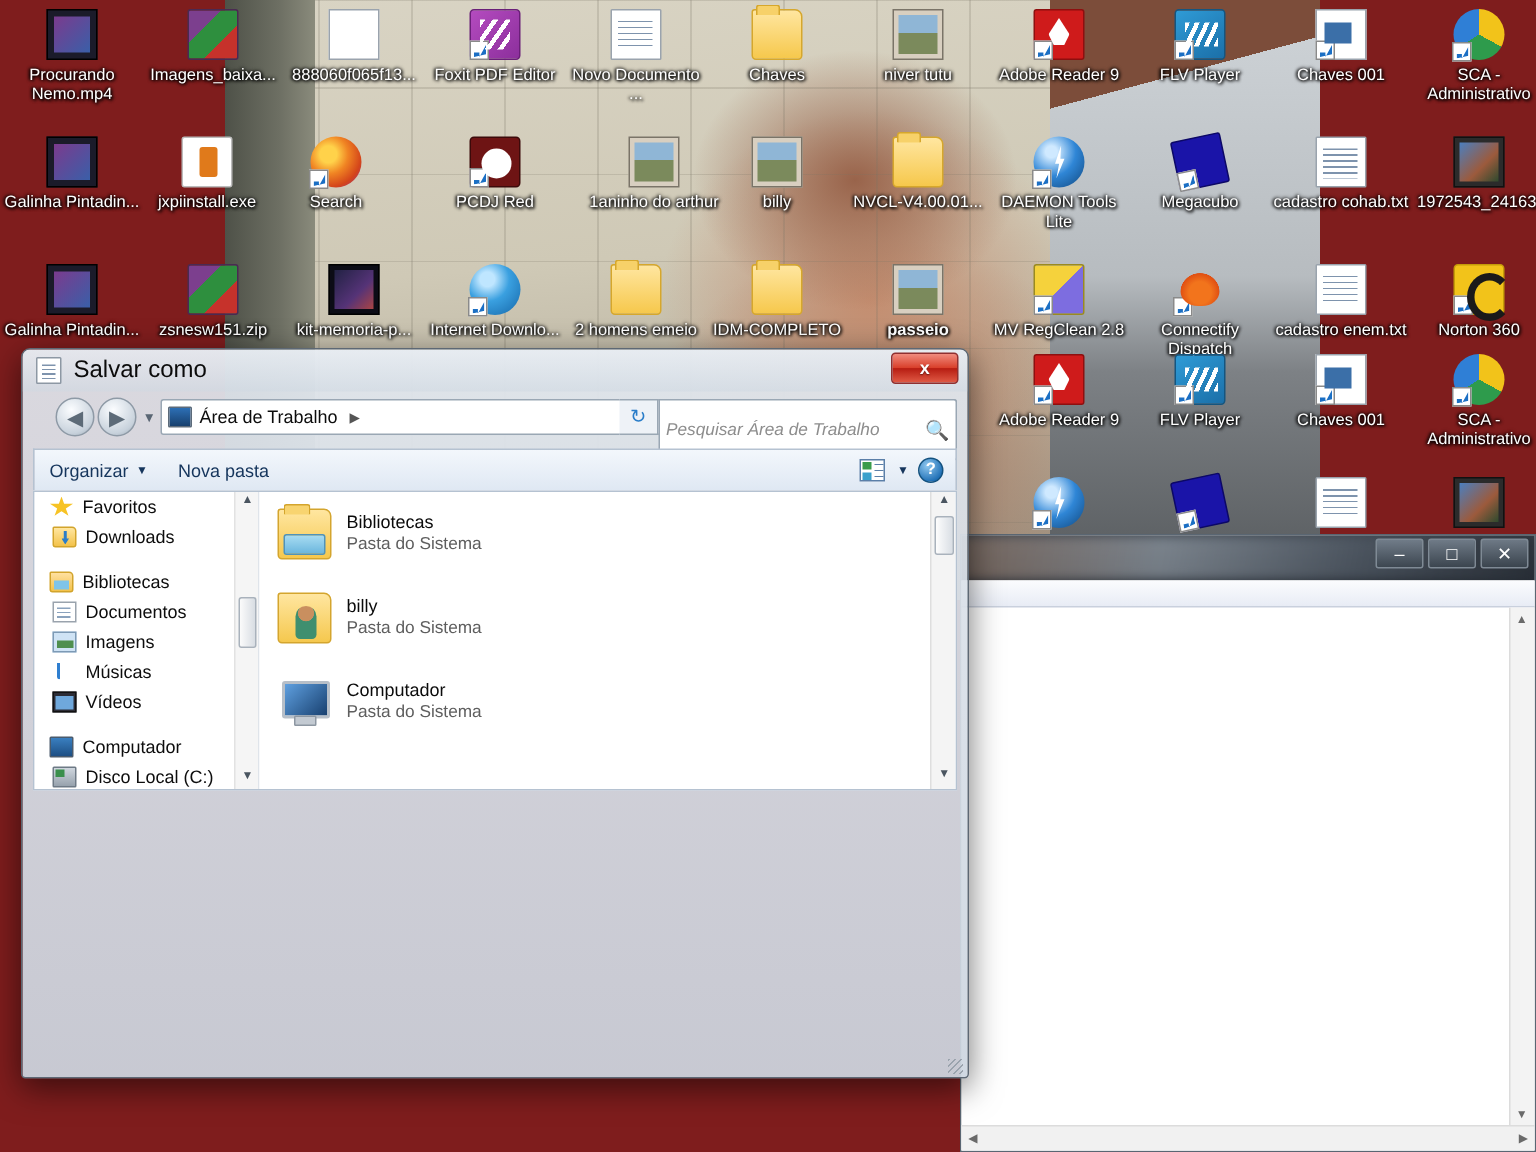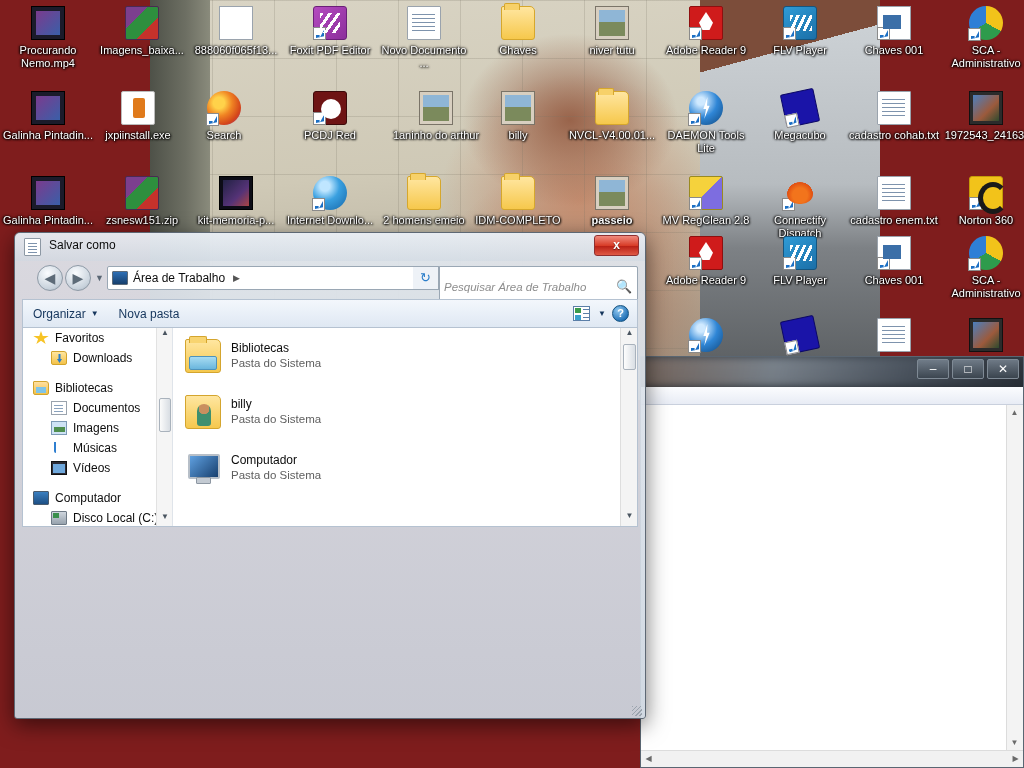--- a/index.html
+++ b/index.html
@@ -151,21 +151,21 @@
   }
   #dlg-title-icon {
     position:absolute; left:9px; top:5px; width:17px; height:18px;
     background:#fff; border:1px solid #8d98a4; border-radius:1px;
   }
   #dlg-title-icon::after {
     content:""; position:absolute; left:3px; top:4px; right:3px; height:10px;
     background: repeating-linear-gradient(to bottom,#7e93ad 0 1px, transparent 1px 3px);
   }
   #dlg-title-text {
-    position:absolute; left:34px; top:5px; font-size:12px; color:#0b0b0b;
+    position:absolute; left:34px; top:5px; font-size:16px; color:#0b0b0b;
   }
   #dlg-close {
     position:absolute; right:6px; top:2px; width:45px; height:21px;
     border:1px solid #8f3030; border-radius:3px;
     background: linear-gradient(to bottom,#f08b7e,#d83d28 50%,#b71d12 51%,#e05a45);
     color:#fff; font-size:12px; font-weight:bold; text-align:center; line-height:19px;
     text-shadow:0 1px 1px rgba(0,0,0,.5);
   }
 
   
@@ -231,21 +231,21 @@
   
   #panes {
     position:absolute; left:7px; right:7px; top:94px; height:200px;
     border:1px solid #b5c2d1; background:#fff; display:flex; overflow:hidden;
   }
   #navpane {
     width:150px; background:#fff; position:relative;
     border-right:1px solid #dfe4ea; overflow:hidden;
   }
   .navitem { display:flex; align-items:center; gap:6px; font-size:12px; color:#0d0d0d; height:20px; padding-left:10px; }
-  .navitem.lvl2 { padding-left:28px; }
+  .navitem.lvl2 { padding-left:12px; }
   .navspacer { height:10px; }
   .nav-ic { width:16px; height:14px; flex:0 0 auto; position:relative; }
   .nav-star { background:#f7c325; clip-path: polygon(50% 0,61% 35%,98% 35%,68% 57%,79% 92%,50% 70%,21% 92%,32% 57%,2% 35%,39% 35%); }
   .nav-dl { background:linear-gradient(to bottom,#ffe6a0,#f3c24a); border:1px solid #d2a42c; border-radius:1px 3px 2px 2px; }
   .nav-dl::after{content:"";position:absolute;left:5px;top:2px;width:5px;height:9px;background:#2a7dc9;clip-path:polygon(30% 0,70% 0,70% 55%,100% 55%,50% 100%,0 55%,30% 55%);}
   .nav-lib { background:linear-gradient(to bottom,#ffe0a0,#f3c24a); border:1px solid #d2a42c; border-radius:1px 3px 2px 2px;}
   .nav-lib::after{content:"";position:absolute;left:2px;bottom:1px;right:2px;height:6px;background:#7fc4e8;}
   .nav-doc { background:#fff; border:1px solid #9aa3ad; }
   .nav-doc::after{content:"";position:absolute;left:2px;top:3px;right:3px;height:7px;background:repeating-linear-gradient(to bottom,#8aa2bd 0 1px,transparent 1px 3px);}
   .nav-img { background:#cfe3f5; border:1px solid #7d9ab5; }

